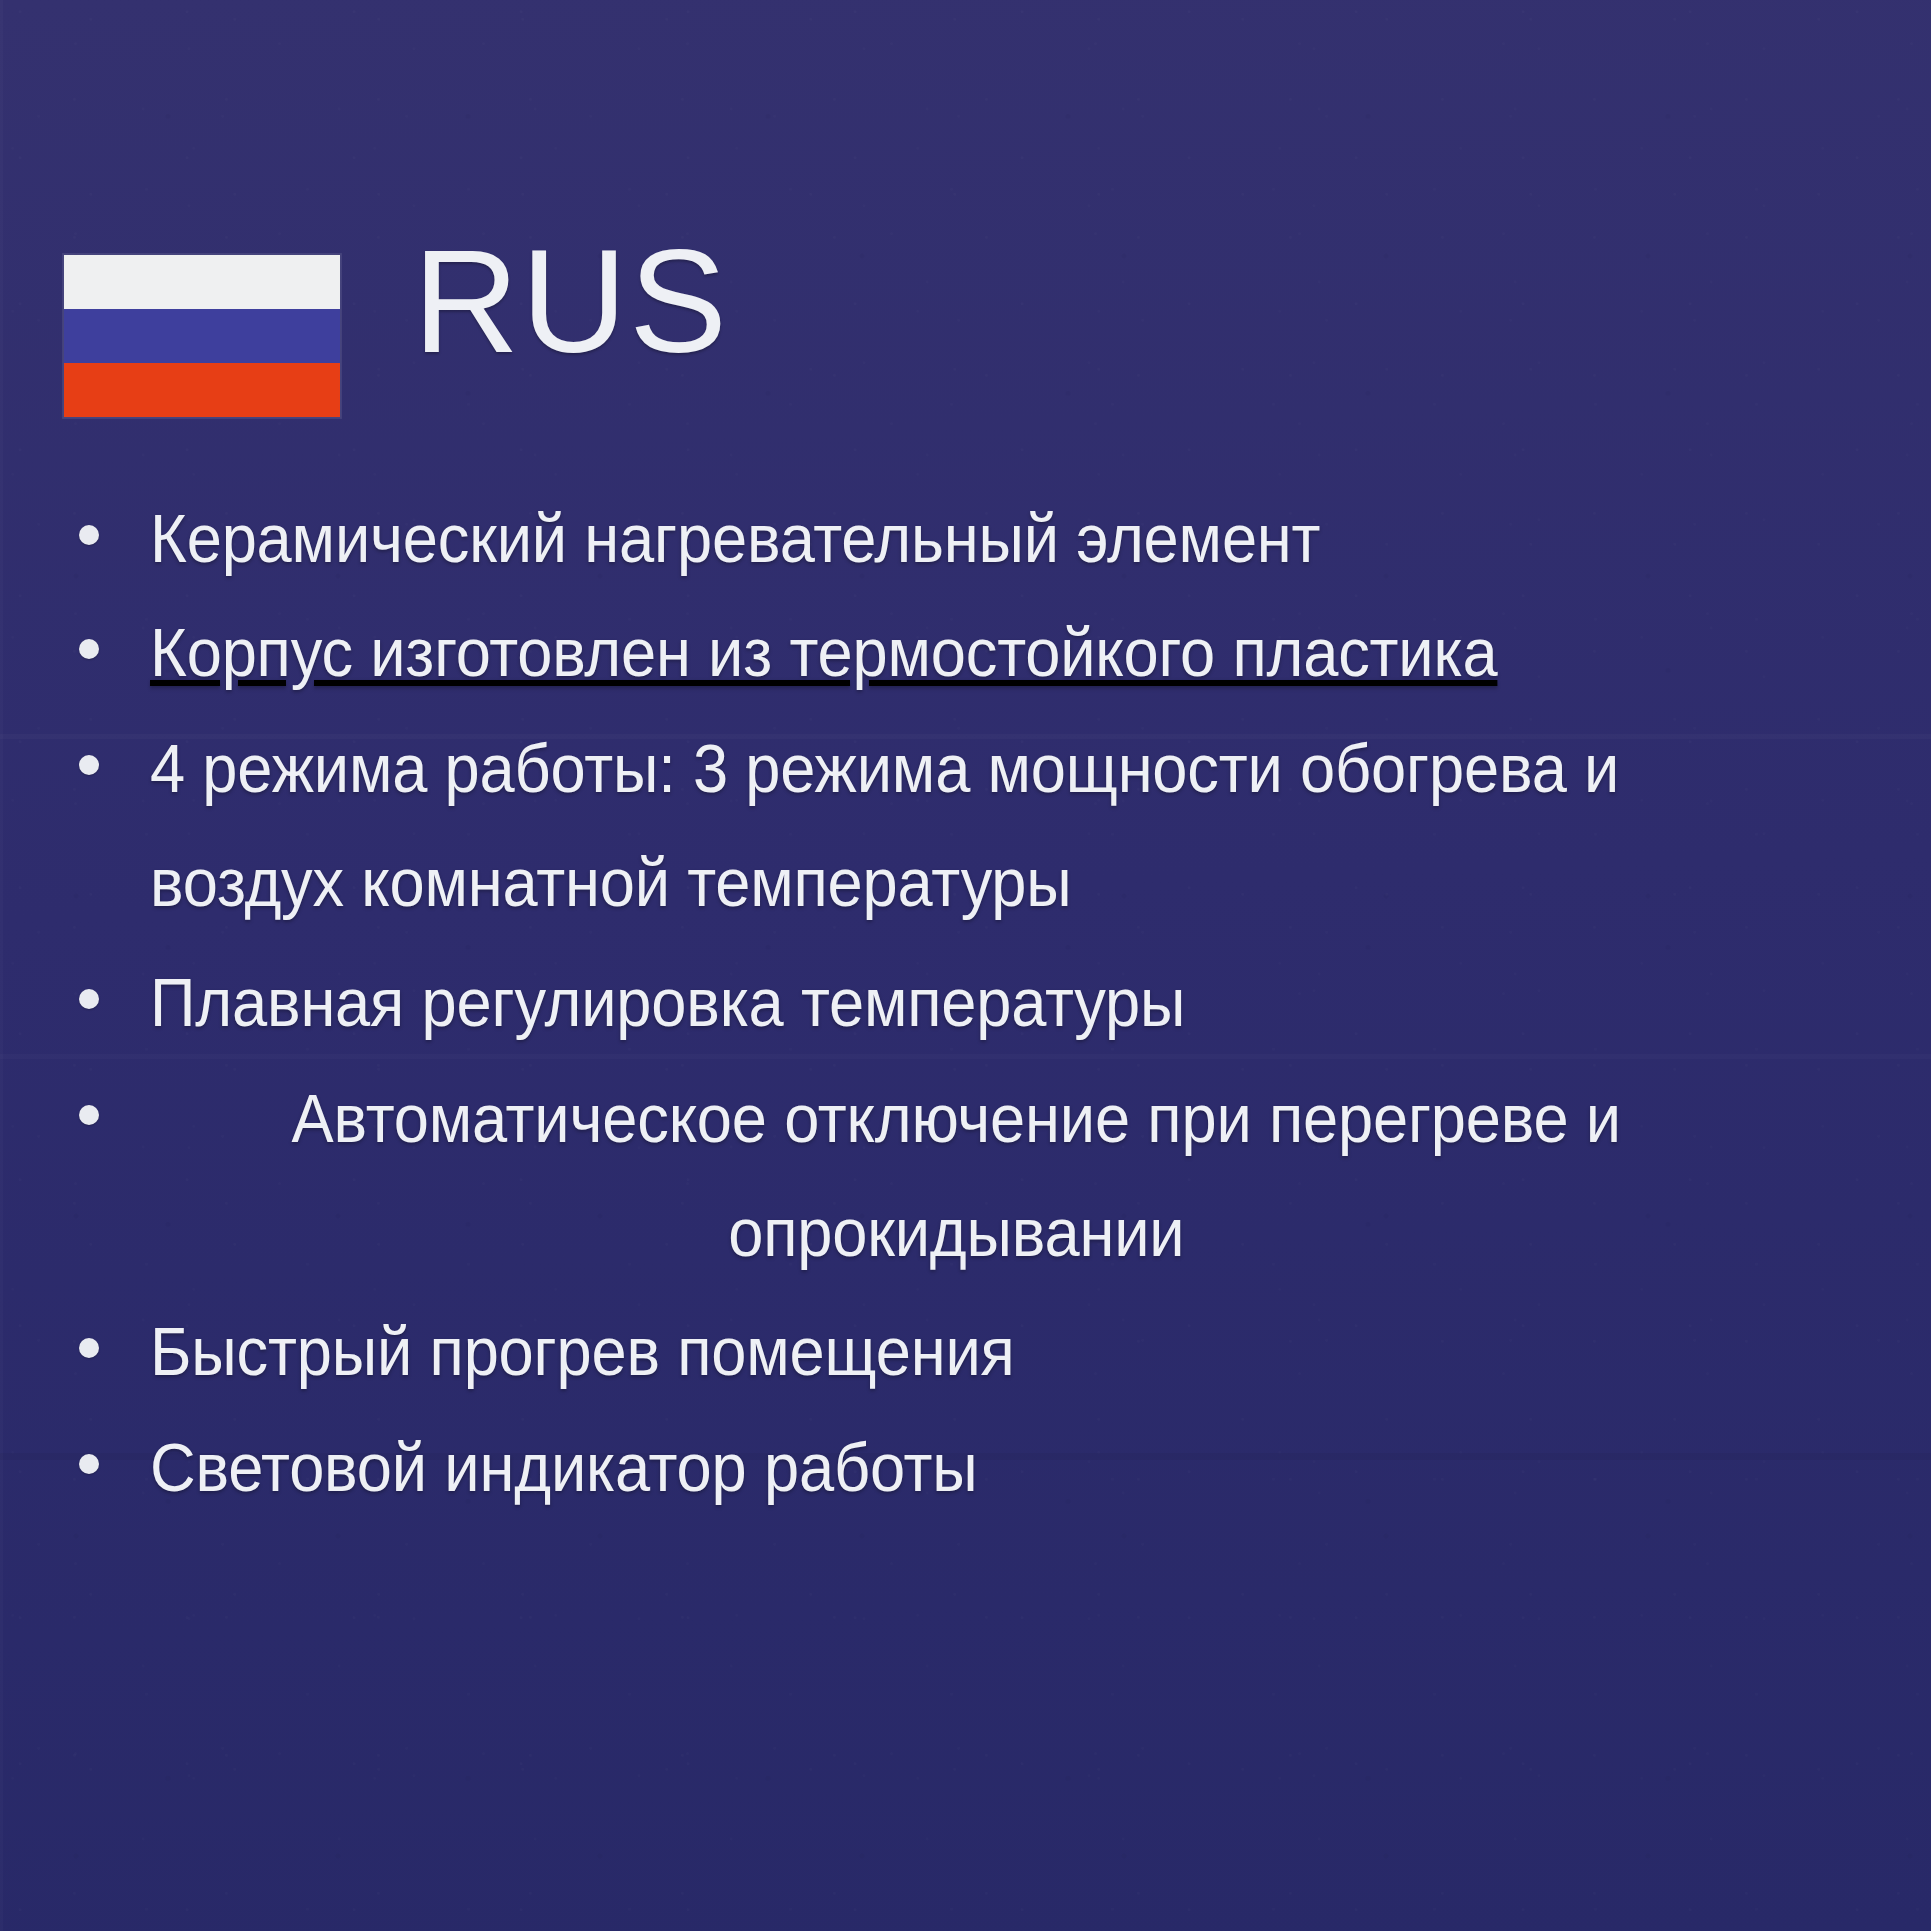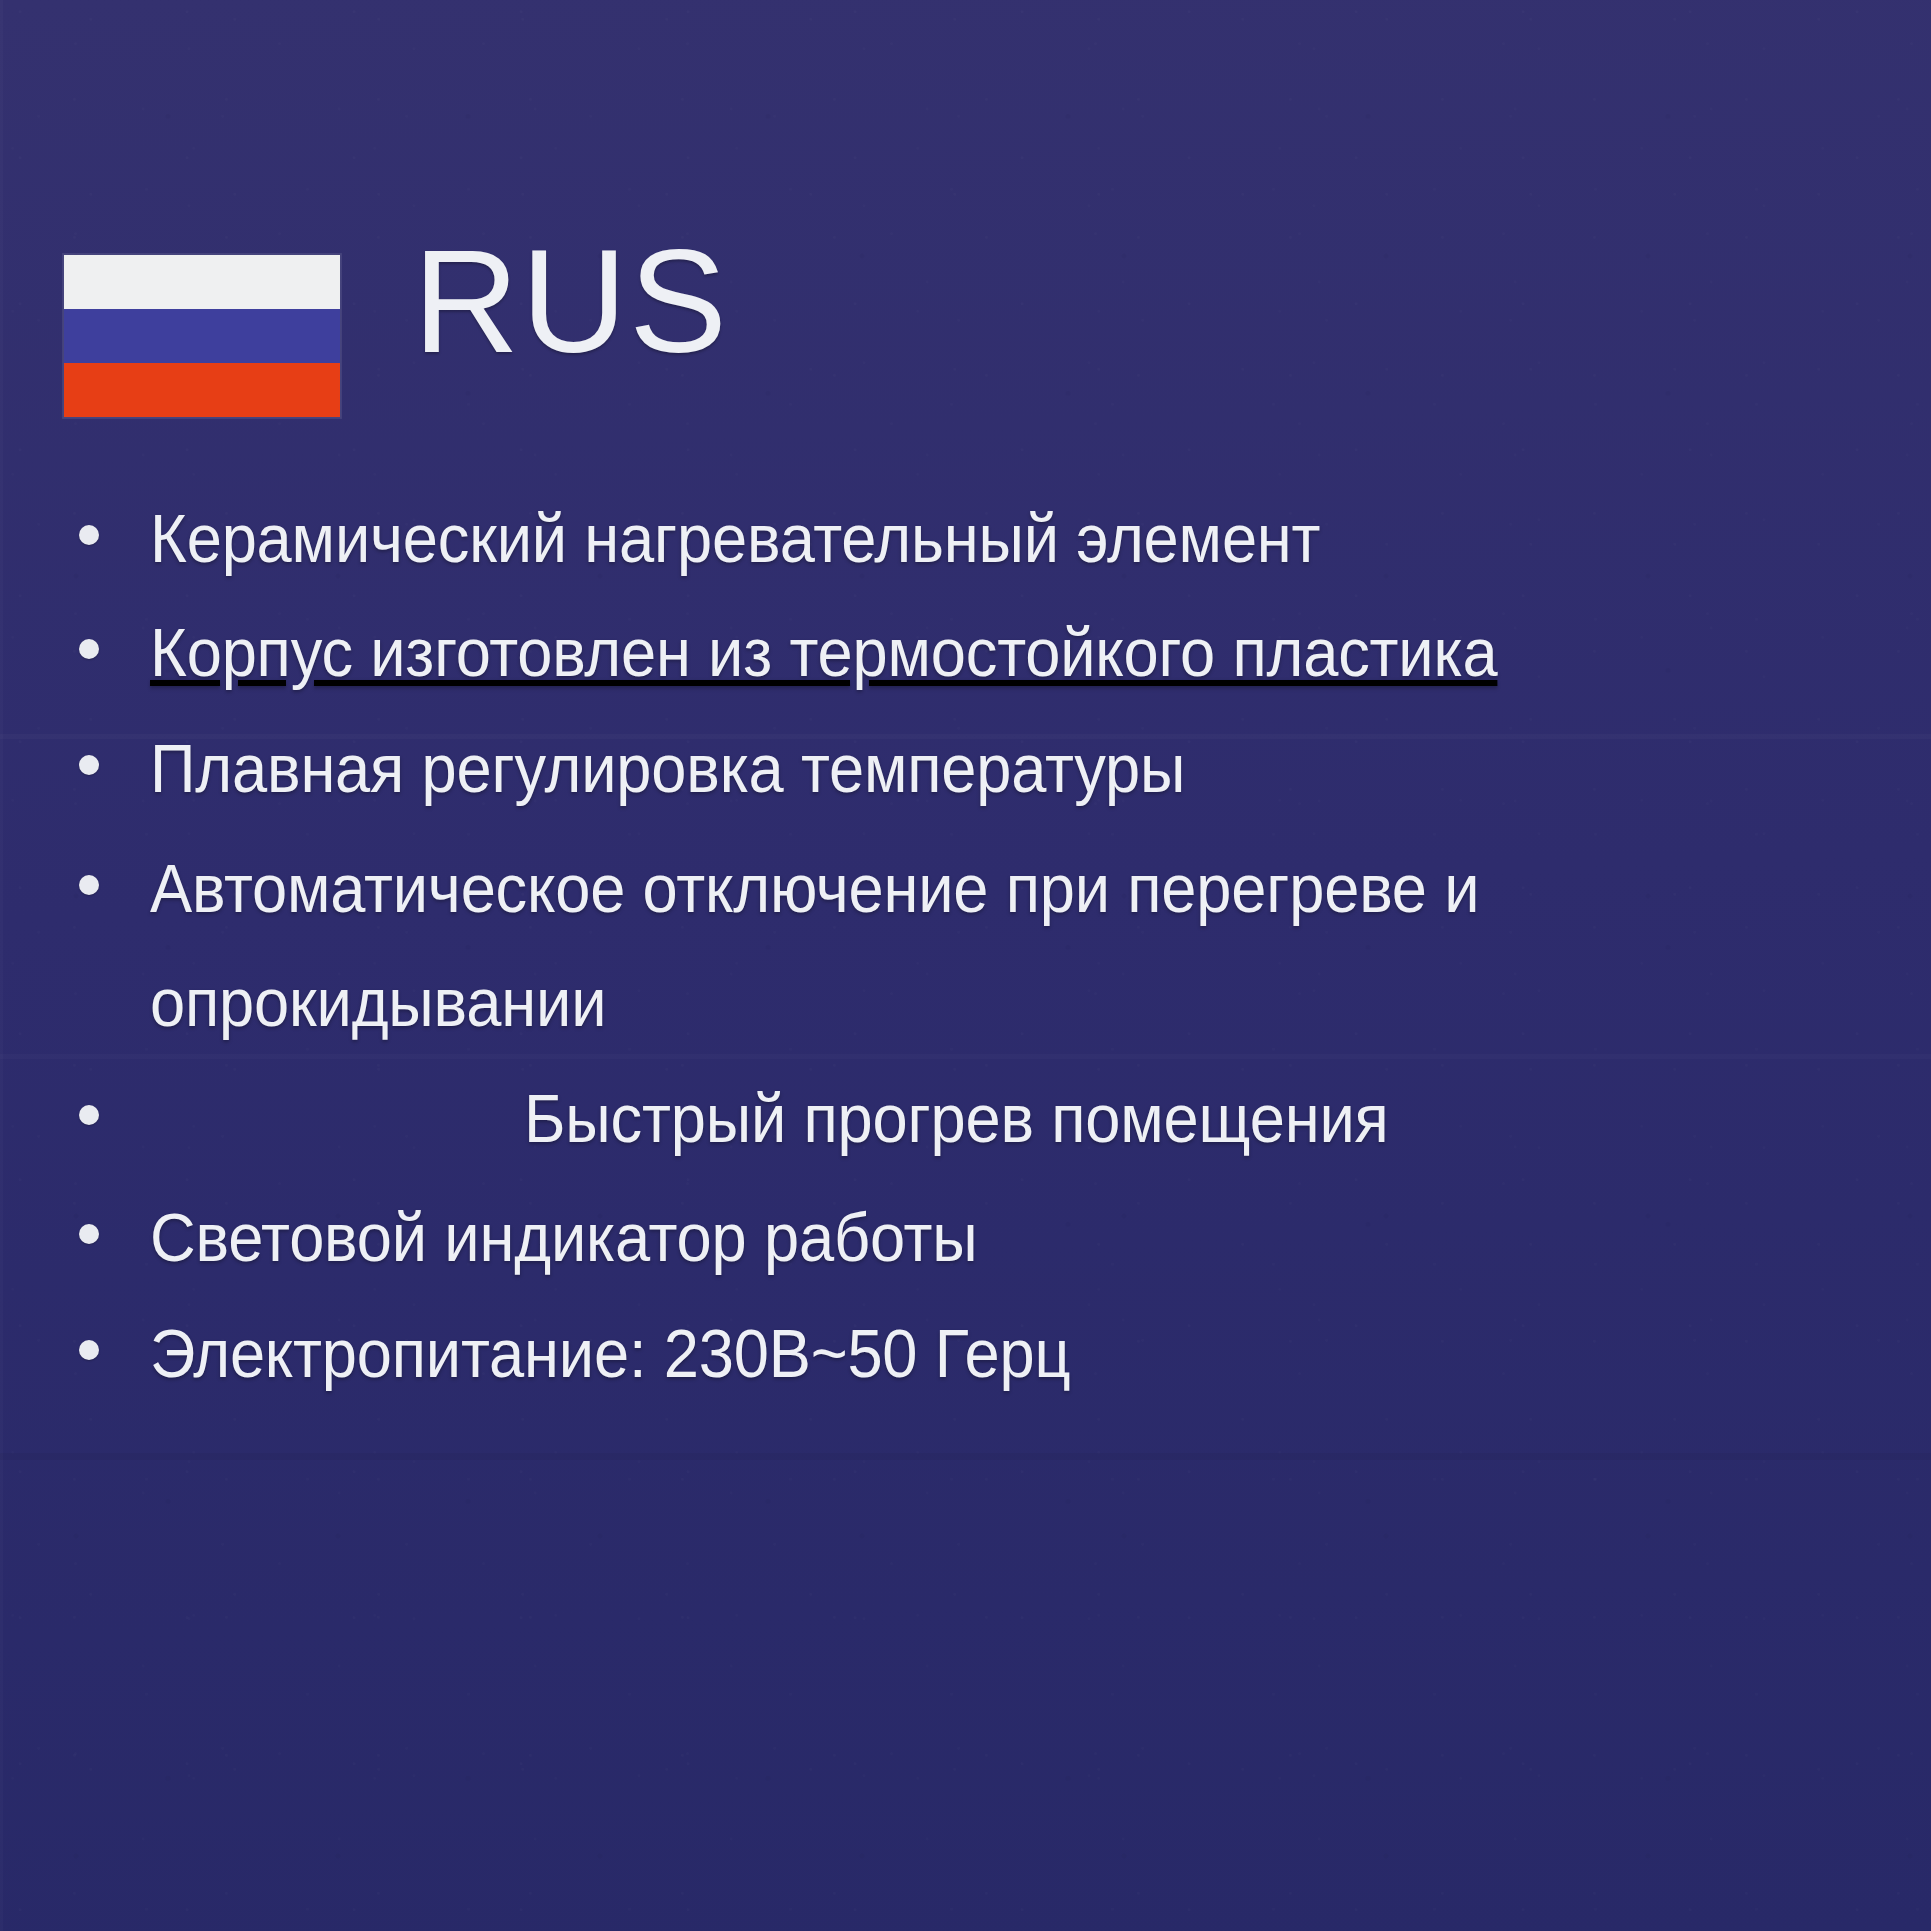--- a/index.html
+++ b/index.html
@@ -160,20 +160,25 @@
     <div class="feature">
       <span class="dot"></span>
       <span class="ftext" style="color: rgb(238, 240, 245);">Керамический нагревательный элемент</span>
     </div>
 
     <div class="feature">
       <span class="dot"></span>
       <span class="ftext" style="color: rgb(238, 240, 245);">Корпус изготовлен из термостойкого пластика</span>
     </div>
 
+    <div class="feature wrap2">
+      <span class="dot"></span>
+      <span class="ftext" style="color: rgb(238, 240, 245);">4 режима работы: 3 режима мощности обогрева и
+воздух комнатной температуры</span>
+    </div>
 
     <div class="feature">
       <span class="dot"></span>
       <span class="ftext" style="color: rgb(238, 240, 245);">Плавная регулировка температуры</span>
     </div>
 
     <div class="feature wrap2">
       <span class="dot"></span>
       <span class="ftext" style="color: rgb(238, 240, 245);">Автоматическое отключение при перегреве и
 опрокидывании</span>
@@ -183,20 +188,16 @@
     <div class="feature">
       <span class="dot"></span>
       <span class="ftext" style="color: rgb(238, 240, 245);">Быстрый прогрев помещения</span>
     </div>
 
     <div class="feature">
       <span class="dot"></span>
       <span class="ftext" style="color: rgb(238, 240, 245);">Световой индикатор работы</span>
     </div>
 
-    <div class="feature">
-      <span class="dot"></span>
-      <span class="ftext" style="color: rgb(238, 240, 245);">Электропитание: 230В~50 Герц</span>
-    </div>
 
   </div>
 </div>
 
 
 </body></html>

